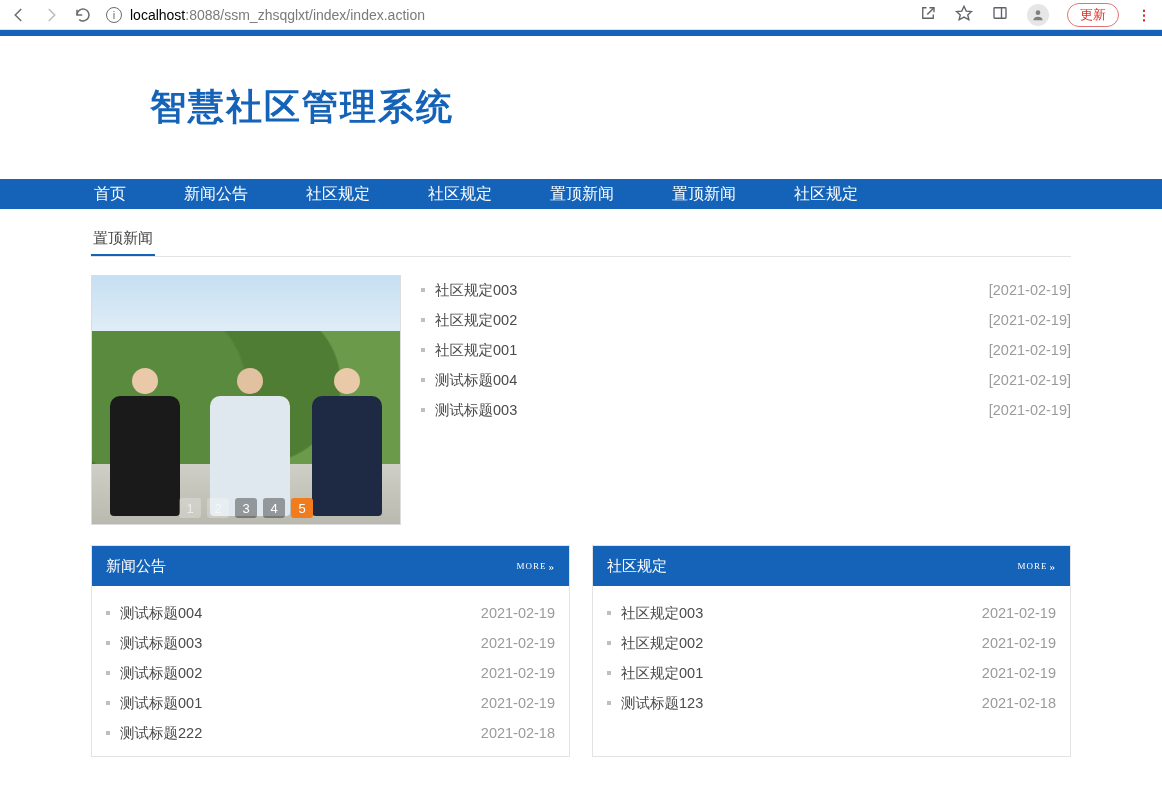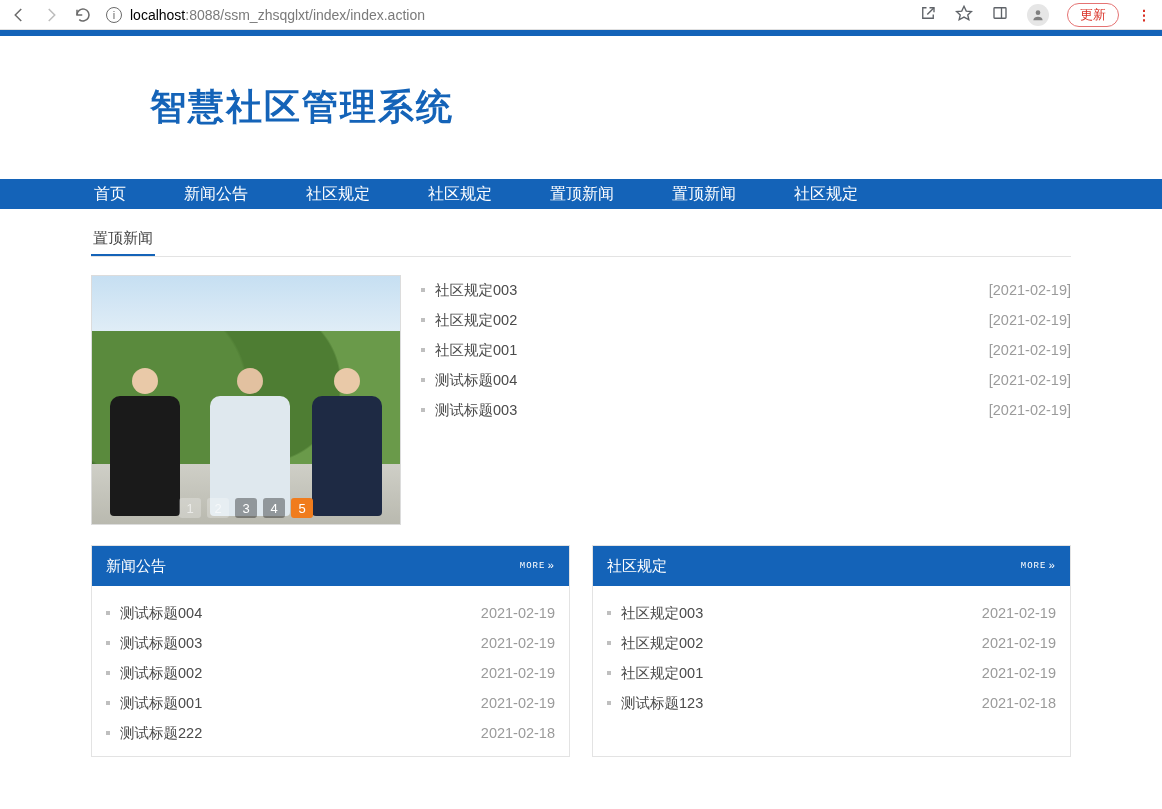--- a/index.html
+++ b/index.html
@@ -87,21 +87,21 @@
   .feat-list{flex:1;}
   .feat-list .row{display:flex;align-items:center;height:30px;font-size:14.5px;}
   .feat-list .sq{width:4px;height:4px;background:#bfbfbf;margin-right:10px;flex-shrink:0;}
   .feat-list .title{color:#4a4a4a;cursor:pointer;}
   .feat-list .date{margin-left:auto;color:var(--grey-text);}
 
   
   .panels{display:flex;gap:22px;margin-top:20px;}
   .panel{flex:1;border:1px solid var(--border);}
   .panel-hd{background:var(--blue);color:#fff;height:40px;display:flex;align-items:center;padding:0 14px;font-size:15px;}
-  .panel-hd .more{margin-left:auto;font-size:9px;letter-spacing:1px;display:flex;align-items:center;gap:2px;cursor:pointer;font-family:Liberation Mono, monospace;}
+  .panel-hd .more{margin-left:auto;font-size:9px;letter-spacing:1px;display:flex;align-items:center;gap:2px;cursor:pointer;font-family:Liberation Serif, serif;}
   .panel-hd .more::after{content:"»";font-size:11px;}
   .panel-list{padding:12px 14px 8px;}
   .panel-list .row{display:flex;align-items:center;height:30px;font-size:14.5px;}
   .panel-list .sq{width:4px;height:4px;background:#bfbfbf;margin-right:10px;flex-shrink:0;}
   .panel-list .title{color:#4a4a4a;cursor:pointer;}
   .panel-list .date{margin-left:auto;color:var(--grey-text);}
 </style>
 </head>
 <body>
 

